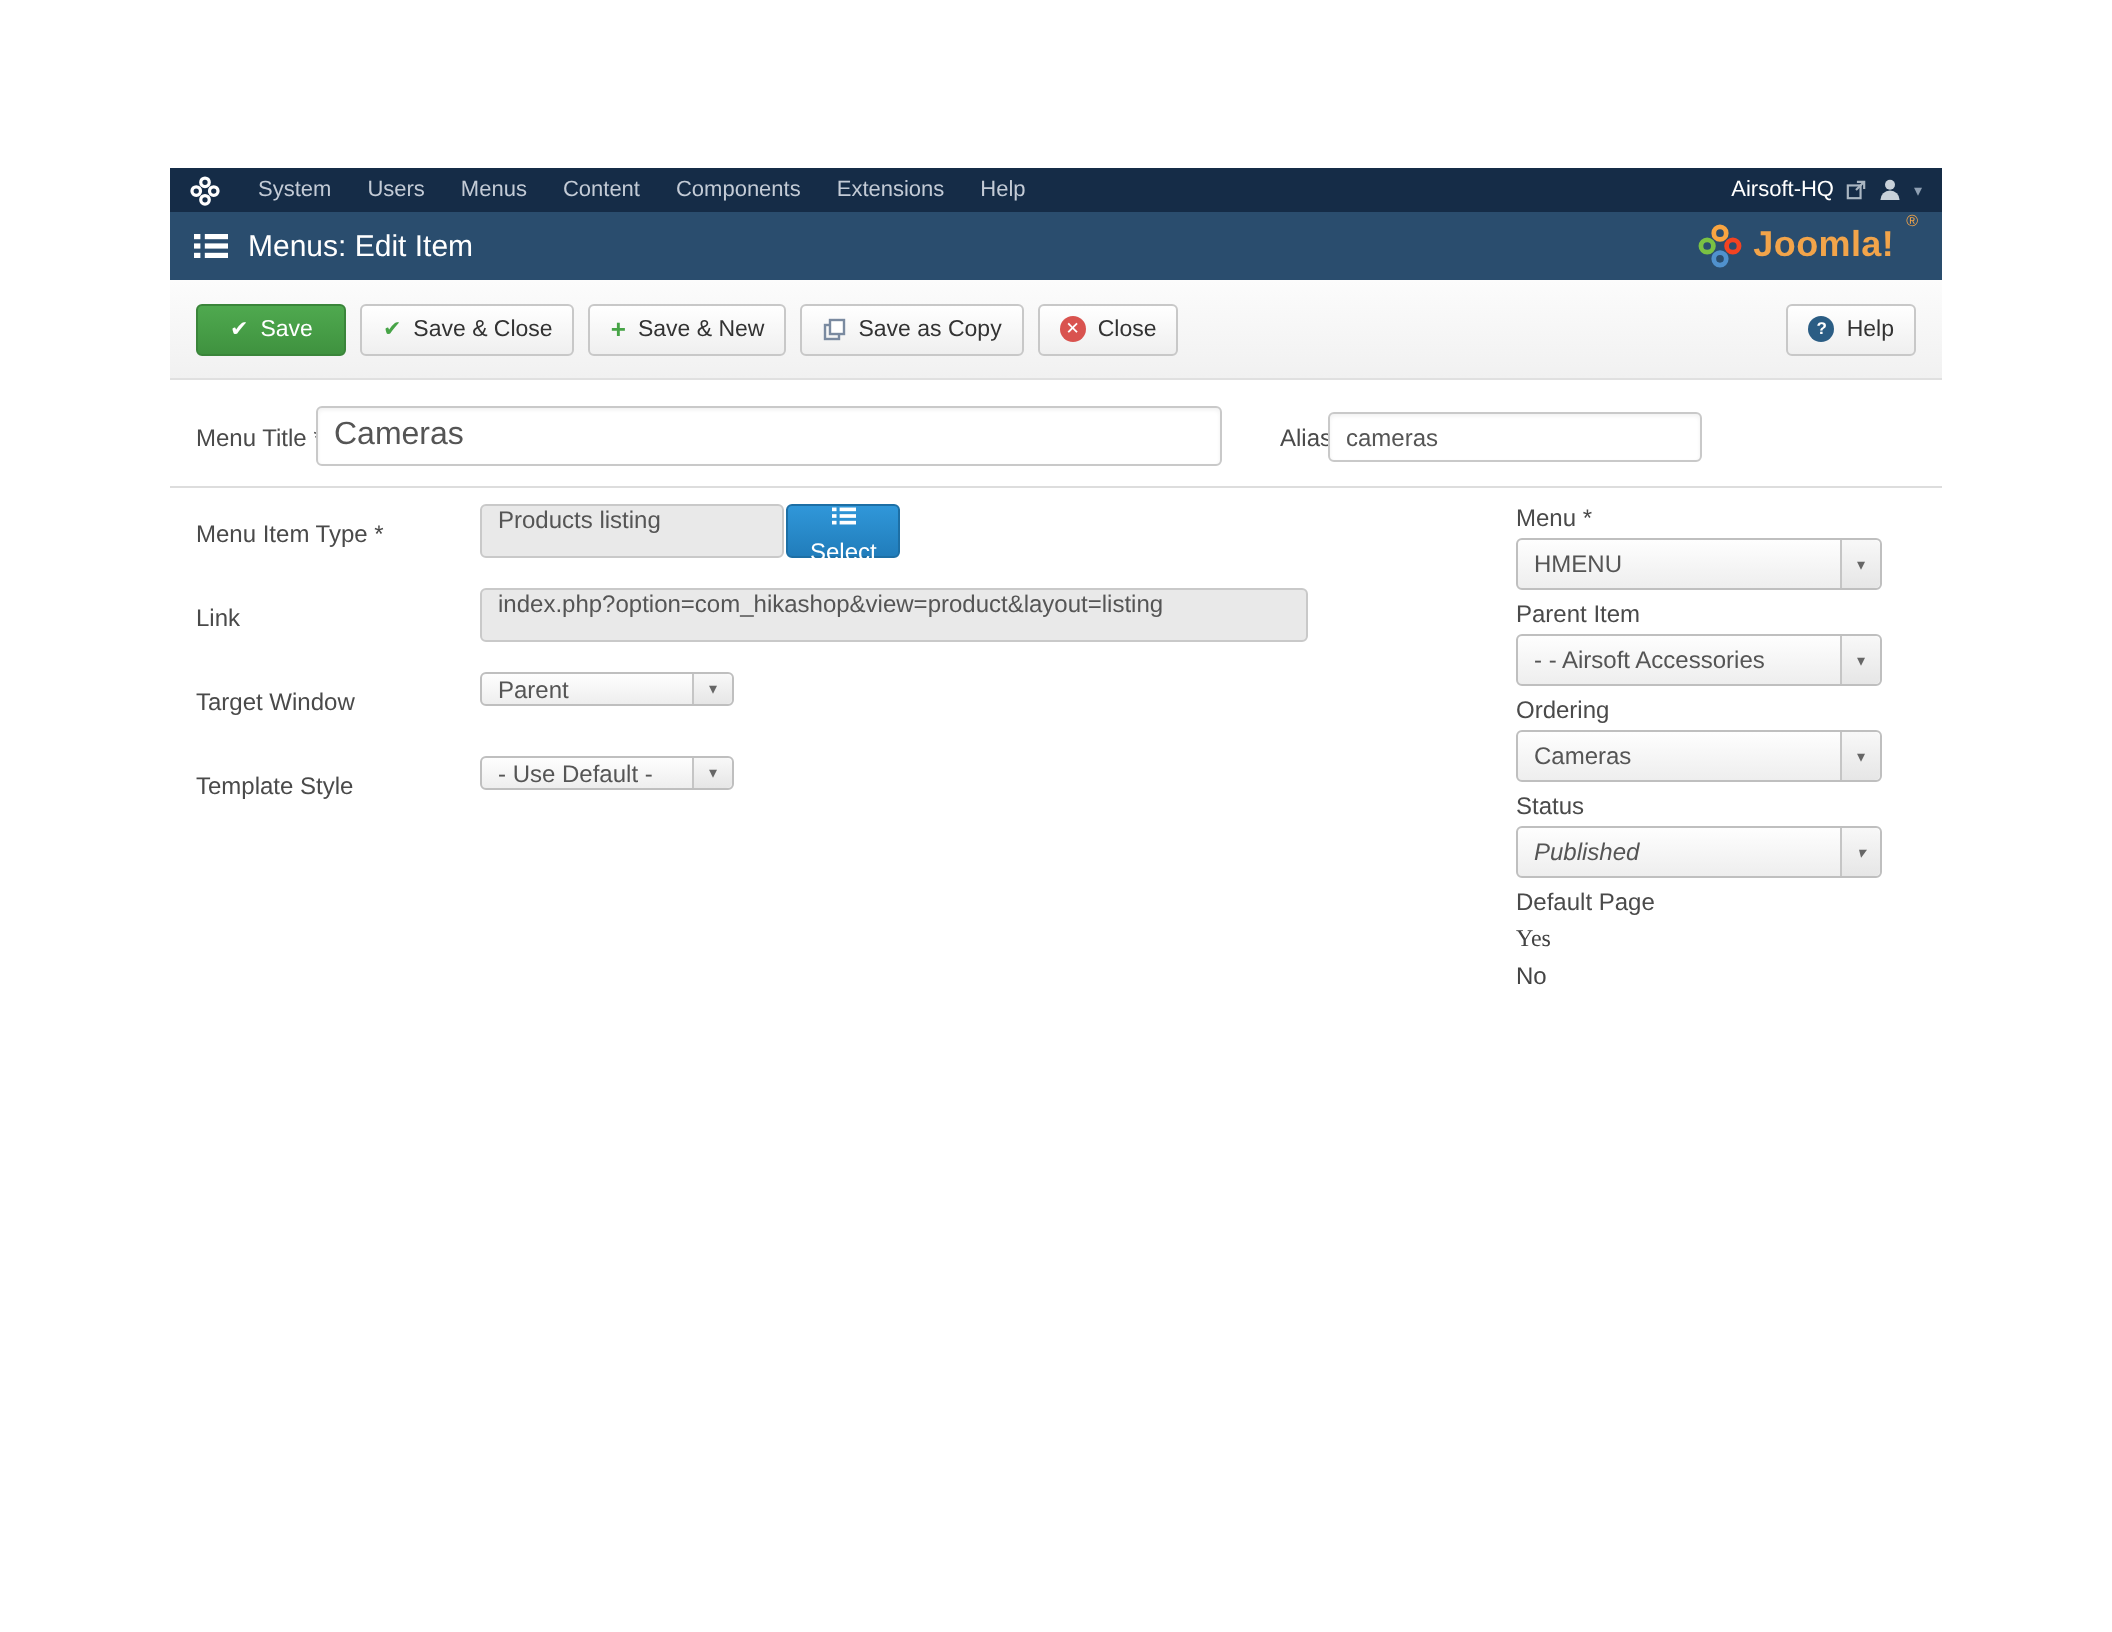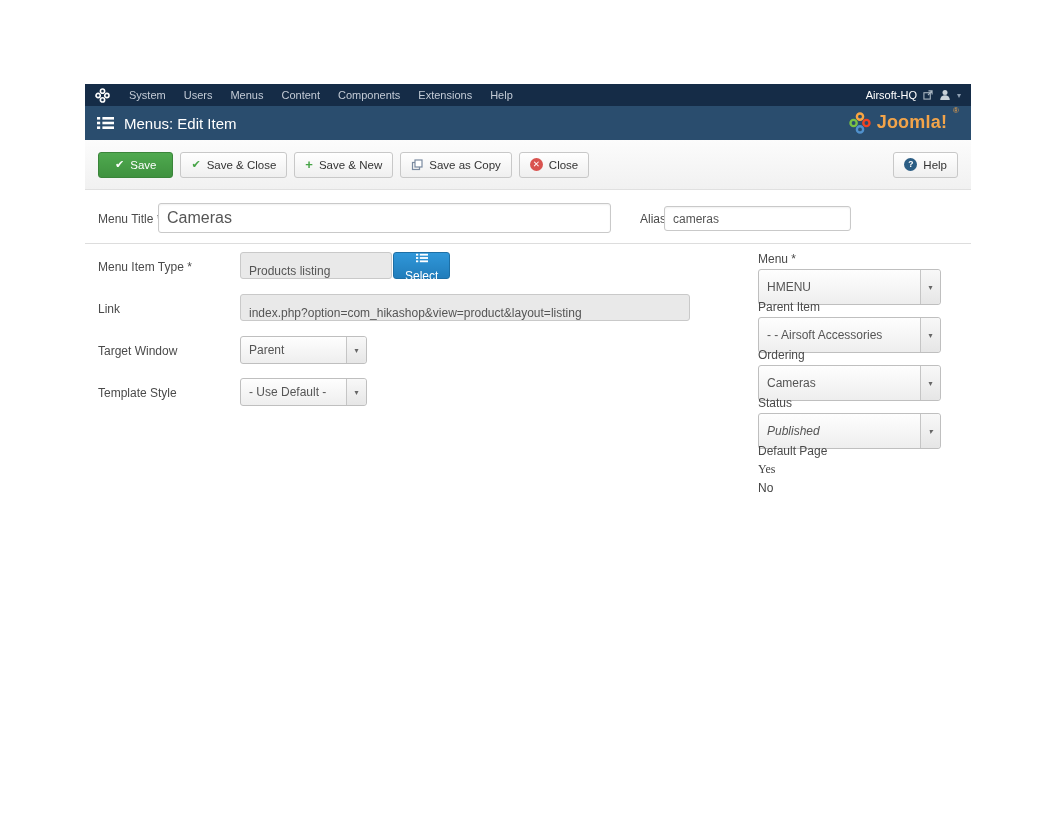--- a/index.html
+++ b/index.html
@@ -45,29 +45,29 @@
   .form { position:relative; height:626px; background:#fff; font-size:12px; color:#4a4a4a; }
   .lbl { position:absolute; font-size:12px; color:#4a4a4a; white-space:nowrap; }
   .divider { position:absolute; left:0; right:0; top:53px; border-top:1px solid #ddd; }
 
   .txt-input { position:absolute; border:1px solid #c9c9c9; border-radius:3px; padding:0 8px; color:#555;
                box-shadow:inset 0 1px 2px rgba(0,0,0,.06); font-family:"Liberation Sans", sans-serif; background:#fff; }
   .title-input { left:73px; top:13px; width:453px; height:30px; font-size:16px; }
   .alias-input { left:579px; top:16px; width:187px; height:25px; font-size:12px; }
 
   .readonly { position:absolute; height:27px; background:#e9e9e9; border:1px solid #c9c9c9; border-radius:3px;
-              display:flex; align-items:flex-end; padding:0 8px; color:#555; white-space:nowrap; overflow:hidden; }
+              display:flex; align-items:flex-start; padding:0 8px; color:#555; white-space:nowrap; overflow:hidden; }
 
   .btn-select { position:absolute; left:308px; top:62px; height:27px; display:inline-flex; align-items:center; gap:6px;
                 padding:0 11px; background:linear-gradient(#3097d9,#217dbb); border:1px solid #1d6fa5; border-radius:3px;
                 color:#fff; font-size:12px; cursor:pointer;flex-direction:column; }
 
-  .select { position:absolute; height:28px; display:flex; align-items:stretch; border:1px solid #bfbfbf; border-radius:3px;
+  .select { position:absolute; height:17px; display:flex; align-items:stretch; border:1px solid #bfbfbf; border-radius:3px;
             background:linear-gradient(#fefefe,#eeeeee); cursor:pointer; }
-  .select-sm { height:36px; }
+  .select-sm { height:26px; }
   .select-text { flex:1; display:flex; align-items:center; padding:0 8px; color:#555; white-space:nowrap; overflow:hidden; }
   .caret-box { width:20px; border-left:1px solid #c5c5c5; display:flex; align-items:center; justify-content:center;
                color:#666; font-size:8px; background:linear-gradient(#f8f8f8,#e6e6e6); border-radius:0 3px 3px 0; }
 
   .radio-opt { position:absolute; font-size:12px; color:#444; cursor:pointer; }
 </style>
 </head>
 <body>
 
 <div class="canvas">
@@ -189,21 +189,21 @@
             <rect x="0" y="5.7" width="3.2" height="2.6"></rect>
               <rect x="5.4" y="5.7" width="11.6" height="2.6"></rect>
             <rect x="0" y="10.4" width="3.2" height="2.6"></rect>
               <rect x="5.4" y="10.4" width="11.6" height="2.6"></rect>
           </svg>
         </span>
         <span>Select</span>
       </div>
 
       <span class="lbl" style="left:13px; top:112px;">Link</span>
-      <div class="readonly" style="left:155px; top:104px; width:450px;">
+      <div class="readonly" style="left:155px; top:104px; width:414px;">
         <span>index.php?option=com_hikashop&amp;view=product&amp;layout=listing</span>
       </div>
 
       <span class="lbl" style="left:13px; top:154px;">Target Window</span>
       <div class="select" style="left:155px; top:146px; width:127px;">
         <span class="select-text">Parent</span>
         <span class="caret-box">▾</span>
       </div>
 
       <span class="lbl" style="left:13px; top:196px;">Template Style</span>

